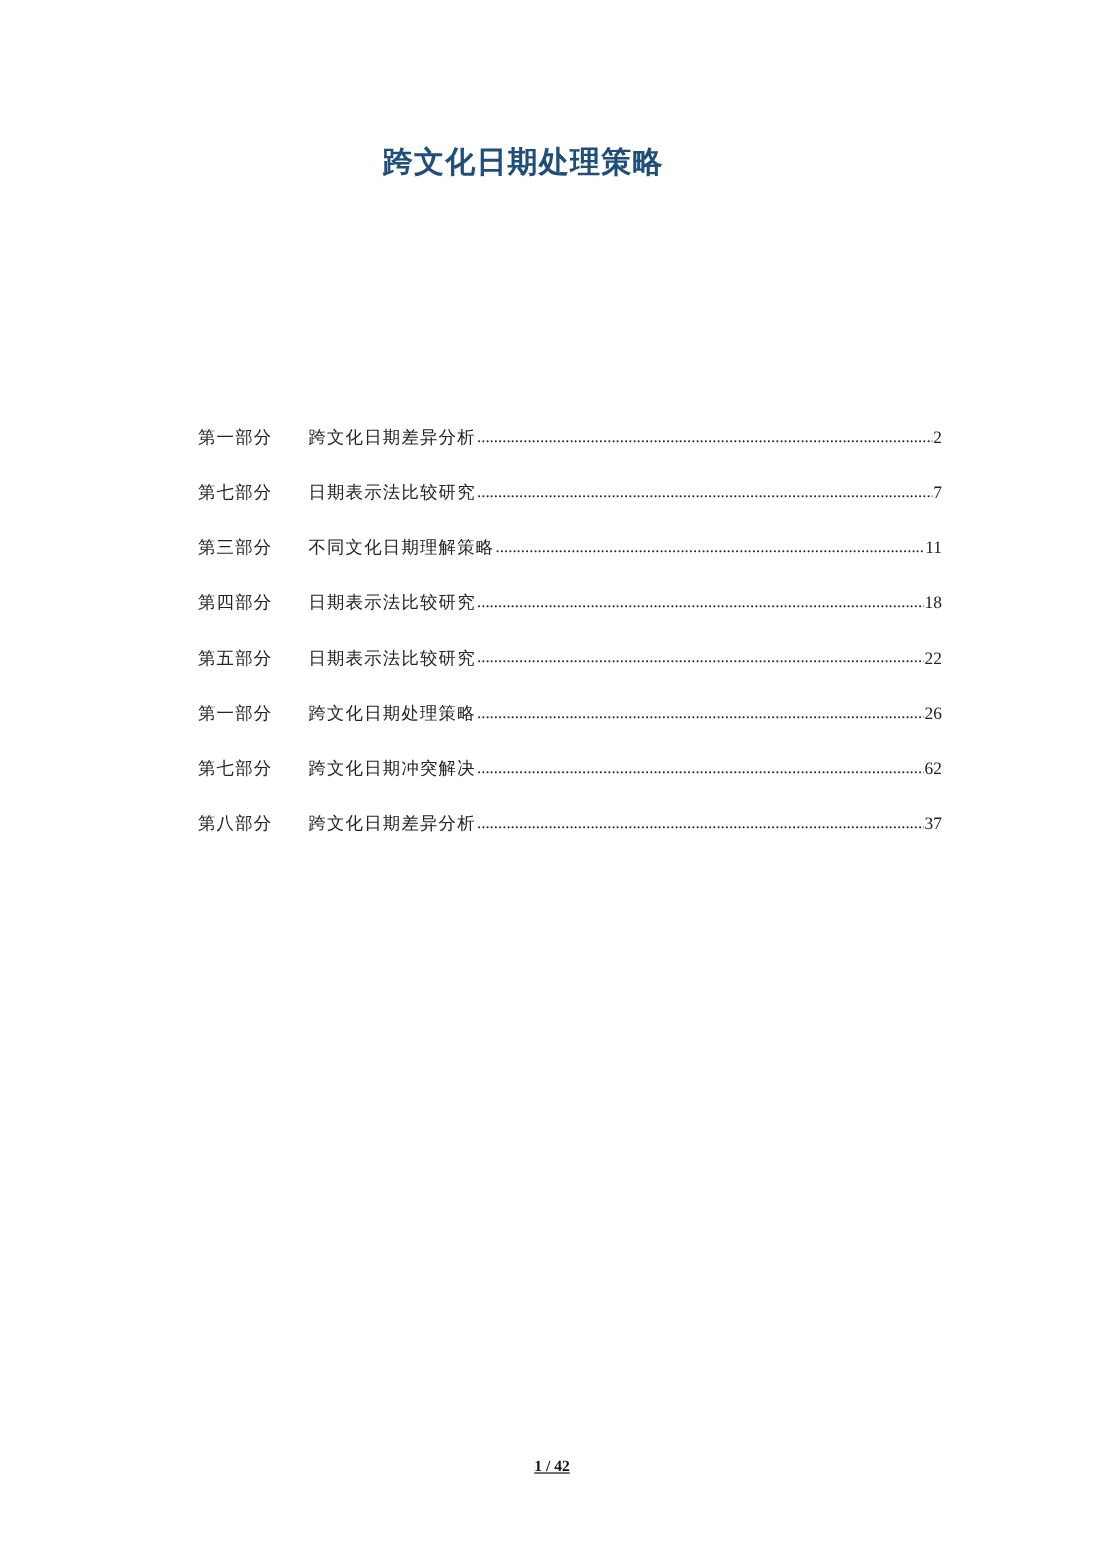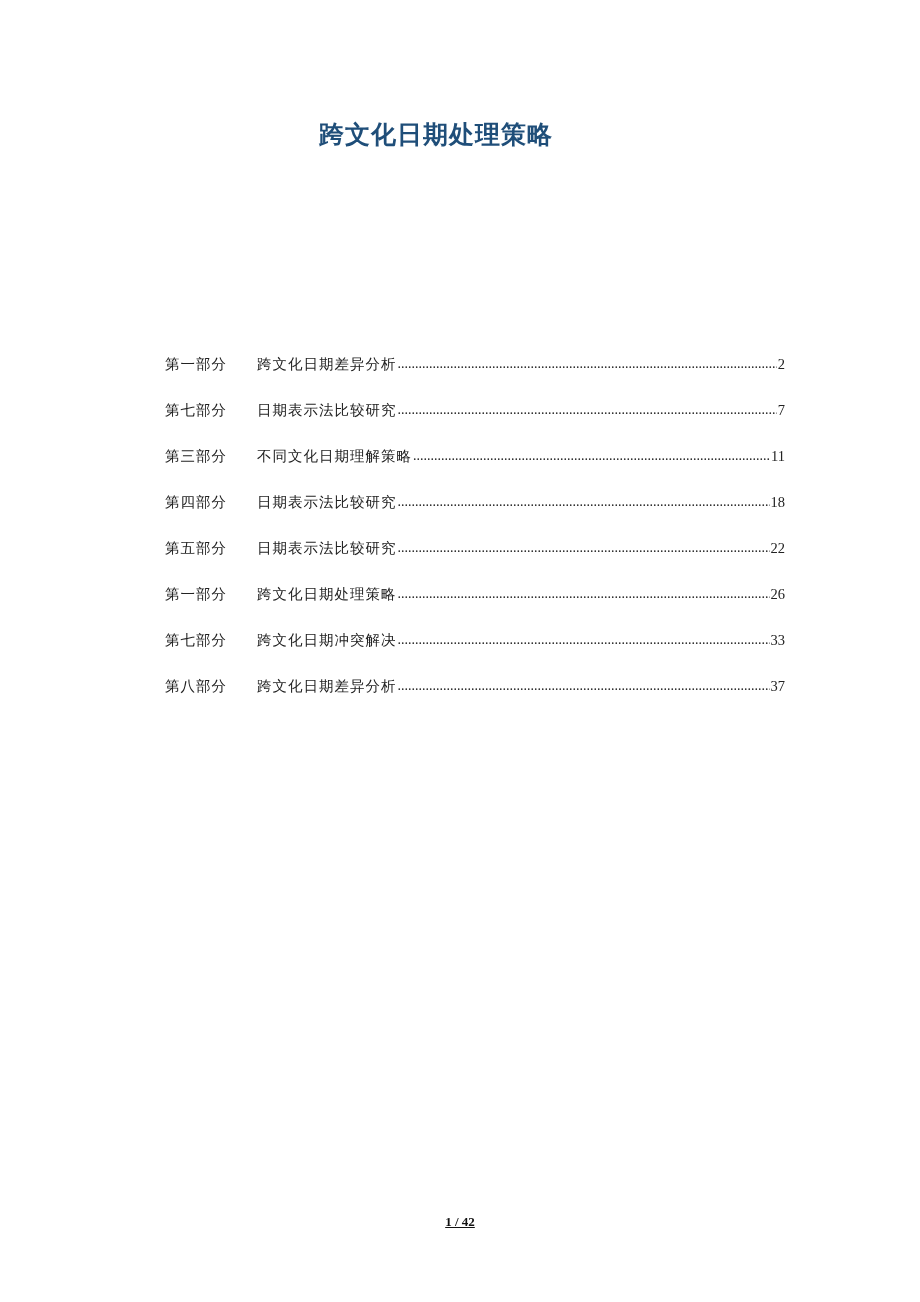--- a/index.html
+++ b/index.html
@@ -172,21 +172,21 @@
       <span class="toc-part">第一部分</span>
       <span class="toc-name">跨文化日期处理策略</span>
       <span class="toc-dots">....................................................................................................................</span>
       <span class="toc-page">26</span>
     </div>
 
     <div class="toc-row">
       <span class="toc-part">第七部分</span>
       <span class="toc-name">跨文化日期冲突解决</span>
       <span class="toc-dots">....................................................................................................................</span>
-      <span class="toc-page">33</span>
+      <span class="toc-page">62</span>
     </div>
 
     <div class="toc-row">
       <span class="toc-part">第八部分</span>
       <span class="toc-name">跨文化日期差异分析</span>
       <span class="toc-dots">....................................................................................................................</span>
       <span class="toc-page">37</span>
     </div>
 
   </div>

